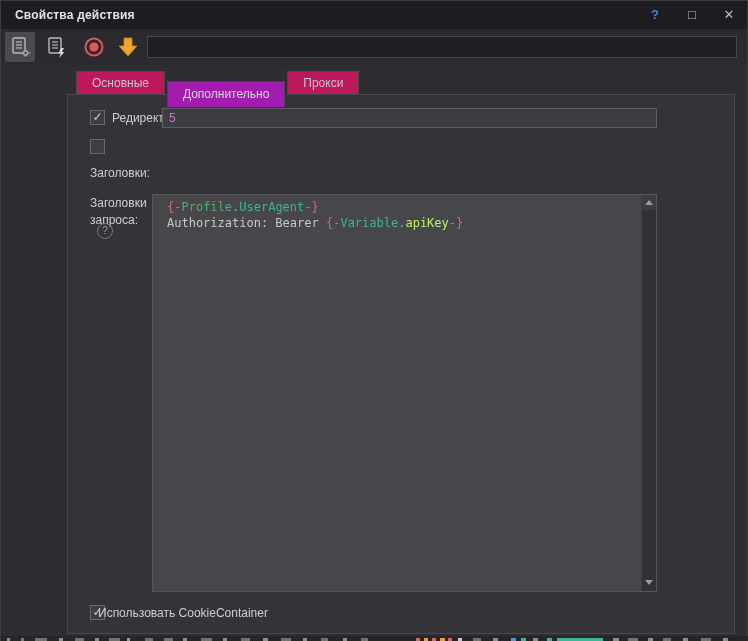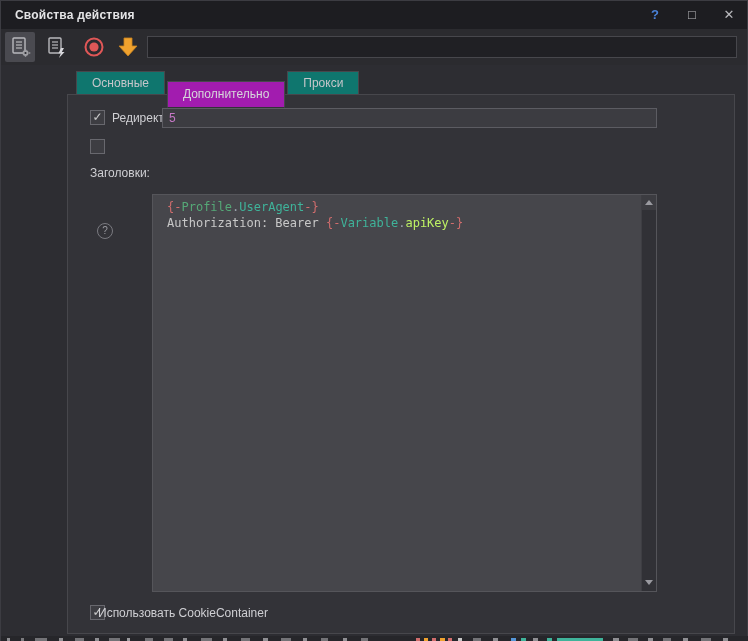--- a/index.html
+++ b/index.html
@@ -23,21 +23,21 @@
   .tool-btn { position:absolute; top:3px; width:30px; height:30px;
               display:flex; align-items:center; justify-content:center; border-radius:2px; }
   .tool-btn.selected { background:#4a4a50; }
   .toolbar-input { position:absolute; left:146px; top:7px; width:590px; height:22px;
                    background:#202024; border:1px solid #47474c; color:#d0d0d0;
                    font-size:12px; padding:0 6px; outline:none; }
 
   
   .tabstrip { position:absolute; left:75px; top:68px; height:26px; display:flex; z-index:3; }
   .tab { height:24px; line-height:23px; padding:0 15px; font-size:12px; color:#c6c6ca;
-         background:#0f766e; border:1px solid #47474c; margin-right:2px; margin-top:2px; }
+         background:#be185d; border:1px solid #47474c; margin-right:2px; margin-top:2px; }
   .tab.active { background:#a21caf; border-bottom:1px solid #333338; height:27px;
                 margin-top:12px; line-height:25px; color:#d6d6da; }
 
   
   .panel { position:absolute; left:66px; top:93px; width:668px; height:540px;
            background:#333338; border:1px solid #47474c; z-index:1; }
   .row-label { font-size:12px; color:#cfcfd3; }
 
   .checkbox { position:absolute; width:15px; height:15px; background:#3d3d42;
               border:1px solid #68686e; display:flex; align-items:center;
@@ -150,20 +150,21 @@
   <div class="panel">
 
     <span class="checkbox checked" style="left:22px; top:15px;"></span>
     <span class="row-label" style="position:absolute; left:44px; top:16px;">Редирект</span>
     <input class="redirect-input" type="text" value="5" style="">
 
     <span class="checkbox" style="left:22px; top:44px;"></span>
 
     <span class="row-label" style="position:absolute; left:22px; top:71px;">Заголовки:</span>
 
+    <span class="row-label" style="position:absolute; left:22px; top:100px; width:60px; line-height:17px;">Заголовки запроса:</span>
     <div class="qcircle">?</div>
 
     <div class="editor">
       <div class="code-area" id="code-lines">
           <div class="code-line"><span style="color: rgb(209, 109, 109);">{-</span><span style="color: rgb(85, 168, 119);">Profile</span><span style="color: rgb(155, 161, 173);">.</span><span style="color: rgb(63, 179, 154);">UserAgent</span><span style="color: rgb(209, 109, 109);">-}</span></div>
           <div class="code-line"><span style="color: rgb(200, 200, 200);">Authorization: Bearer </span><span style="color: rgb(209, 109, 109);">{-</span><span style="color: rgb(63, 179, 154);">Variable</span><span style="color: rgb(155, 161, 173);">.</span><span style="color: #bef264;">apiKey</span><span style="color: rgb(209, 109, 109);">-}</span></div>
         </div>
       <div class="scrollbar">
         <div class="sb-btn up">
             <span class="tri-up"></span>

